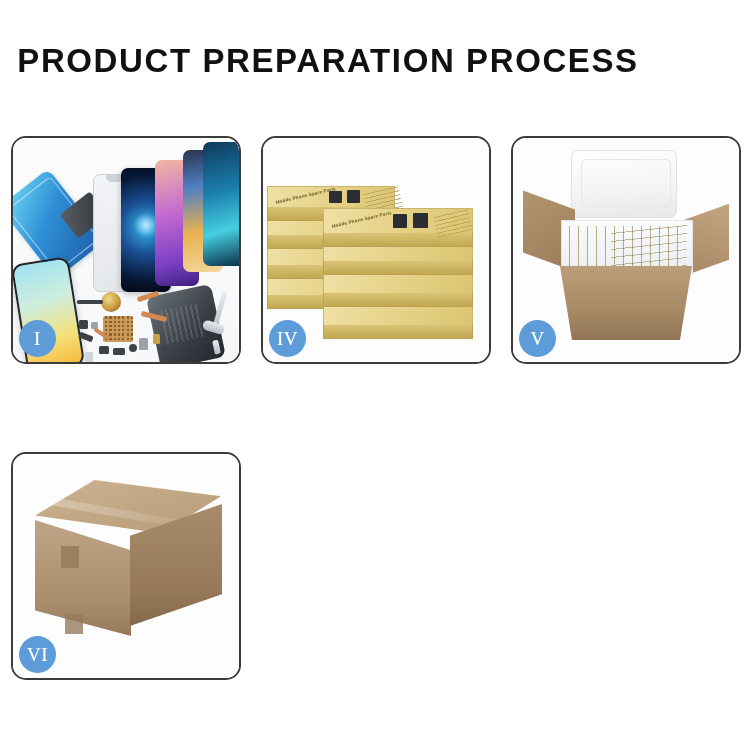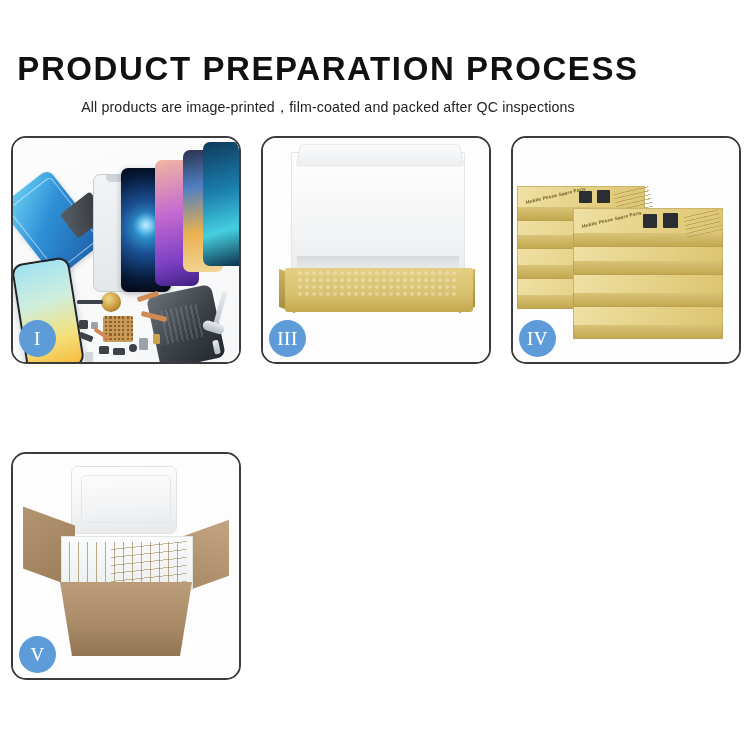--- a/index.html
+++ b/index.html
@@ -9,21 +9,21 @@
     font-family: "Liberation Sans", sans-serif;
     overflow: hidden;
   }
   #page {
     position: relative;
     width: 750px; height: 750px;
     background: #ffffff;
   }
 
   
-  .header { position: absolute; top: 8px; left: 0; width: 656px; text-align: center; }
+  .header { position: absolute; top: 0; left: 0; width: 656px; text-align: center; }
   .title {
     margin-top: 42px;
     font-size: 33px;
     font-weight: 700;
     letter-spacing: 1.6px;
     color: #111111;
     line-height: 1.15;
     white-space: nowrap;
   }
   .subtitle {
@@ -345,21 +345,20 @@
     background: rgba(150,122,92,.8);
   }
 </style>
 </head>
 <body>
 
 <div id="page">
 
   <div class="header">
     <div class="title">PRODUCT PREPARATION PROCESS</div>
-    <div class="subtitle">All products are image-printed，film-coated and packed after QC inspections</div>
   </div>
 
   <div class="grid">
 
     <div class="panel p1">
       <div class="stage">
         <div class="shade"></div>
         <div class="ph ph-blue-film"></div>
         <div class="ph ph-chip-strip"></div>
         <div class="ph ph-black-glass"></div>
@@ -390,31 +389,20 @@
         <div class="tool-wrap">
           <div class="tool" style="left:14px; top:2px;  width:5px;  height:42px; transform:rotate(16deg);"></div>
           <div class="tool" style="left:4px;  top:34px; width:22px; height:10px; border-radius:5px; transform:rotate(18deg);"></div>
           <div class="tool" style="left:18px; top:52px; width:6px;  height:14px; transform:rotate(-12deg);"></div>
         </div>
       </div>
       <div class="badge">I</div>
     </div>
 
 
-    <div class="panel p3">
-      <div class="stage">
-        <div class="lid"></div>
-        <div class="lid-shadow"></div>
-        <div class="tray-left"></div>
-        <div class="tray-right"></div>
-        <div class="tray"></div>
-        <div class="tray-inner"></div>
-      </div>
-      <div class="badge">III</div>
-    </div>
 
     <div class="panel p4">
       <div class="stage">
         <div class="stack">
 
           <div class="bx" style="left:0px;  top:122px; width:128px; height:20px;">
             <div class="top"></div>
               <div class="side"></div>
           </div>
           <div class="bx" style="left:0px;  top:92px;  width:128px; height:20px;">
@@ -466,15 +454,26 @@
         <div class="flapL"></div>
         <div class="flapR"></div>
         <div class="foamtray"></div>
         <div class="yellow-in"></div>
         <div class="yellow-in2"></div>
         <div class="cartonfront"></div>
       </div>
       <div class="badge">V</div>
     </div>
 
+    <div class="panel p6">
+      <div class="stage">
+        <div class="c-top"></div>
+        <div class="c-seam"></div>
+        <div class="c-left"></div>
+        <div class="c-right"></div>
+        <div class="tape1"></div>
+        <div class="tape2"></div>
+      </div>
+      <div class="badge">VI</div>
+    </div>
 
   </div>
 </div>
 
 </body></html>

